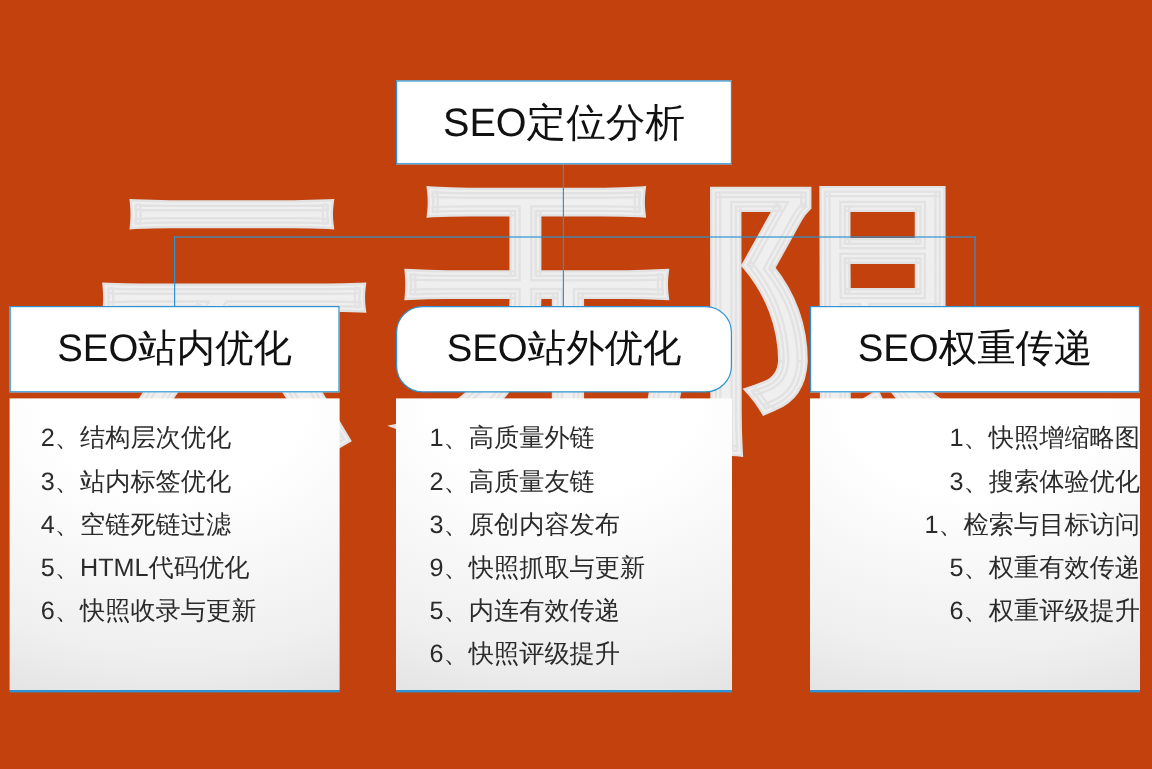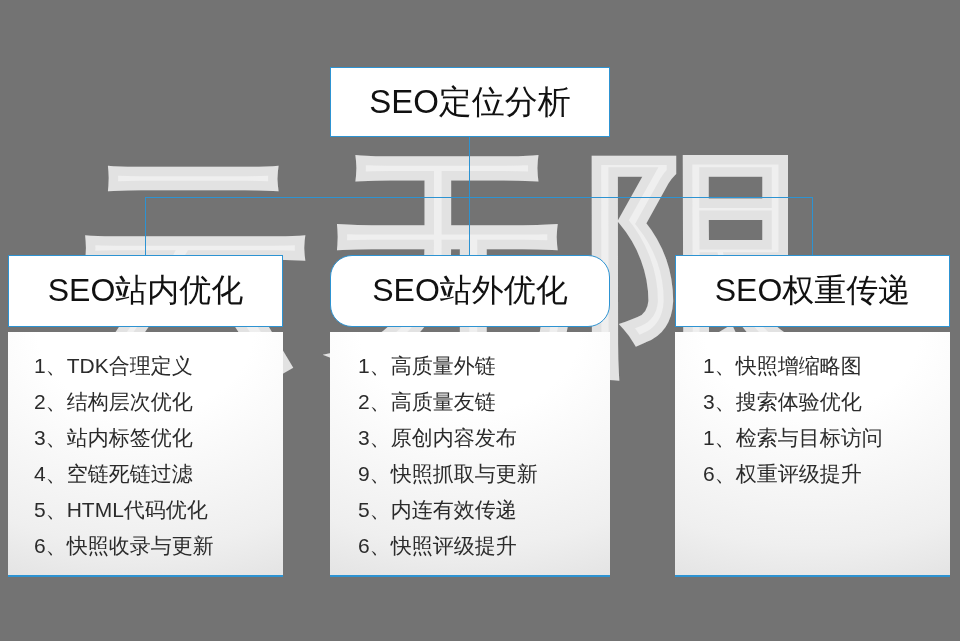--- a/index.html
+++ b/index.html
@@ -3,21 +3,21 @@
 <meta charset="utf-8">
 <style>
   * { margin: 0; padding: 0; box-sizing: border-box; }
   html, body { background: #ffffff; }
   body { font-family: "Liberation Sans", sans-serif; }
 
   .stage {
     position: relative;
     width: 960px;
     height: 641px;
-    background: #737373;
+    background: #c2410c;
     overflow: hidden;
   }
 
   
   .watermark {
     position: absolute;
     left: 78px;
     top: 105px;
     z-index: 0;
     font-size: 238px;
@@ -62,21 +62,21 @@
     position: absolute;
     top: 332px;
     height: 245px;
     z-index: 1;
     padding: 16px 0 0 26px;
     background: radial-gradient(ellipse 130% 110% at 50% 0%, #ffffff 30%, #efefef 80%, #e3e3e3 100%);
     border-bottom: 2px solid #2d93d2;
   }
   .panel-0 { left: 8px;   width: 275px; }
   .panel-1 { left: 330px; width: 280px; padding-left: 28px; }
-  .panel-2 { left: 675px; width: 275px; padding-left: 28px; }
+  .panel-2 { left: 675px; width: 275px; padding-left: 28px; text-align: right; }
 
   .panel .item {
     font-size: 21px;
     line-height: 36px;
     color: #2b2b2b;
     white-space: nowrap;
   }
 </style>
 </head>
 <body>
@@ -98,37 +98,37 @@
     <span>SEO站内优化</span>
   </div>
   <div class="node node-b1">
     <span>SEO站外优化</span>
   </div>
   <div class="node node-b2">
     <span>SEO权重传递</span>
   </div>
 
   <div class="panel panel-0">
-    <div class="item">1、TDK合理定义</div>
     <div class="item">2、结构层次优化</div>
     <div class="item">3、站内标签优化</div>
     <div class="item">4、空链死链过滤</div>
     <div class="item">5、HTML代码优化</div>
     <div class="item">6、快照收录与更新</div>
   </div>
 
   <div class="panel panel-1">
     <div class="item">1、高质量外链</div>
     <div class="item">2、高质量友链</div>
     <div class="item">3、原创内容发布</div>
     <div class="item">9、快照抓取与更新</div>
     <div class="item">5、内连有效传递</div>
     <div class="item">6、快照评级提升</div>
   </div>
 
   <div class="panel panel-2">
     <div class="item">1、快照增缩略图</div>
     <div class="item">3、搜索体验优化</div>
     <div class="item">1、检索与目标访问</div>
+    <div class="item">5、权重有效传递</div>
     <div class="item">6、权重评级提升</div>
   </div>
 
 </div>
 
 </body></html>

